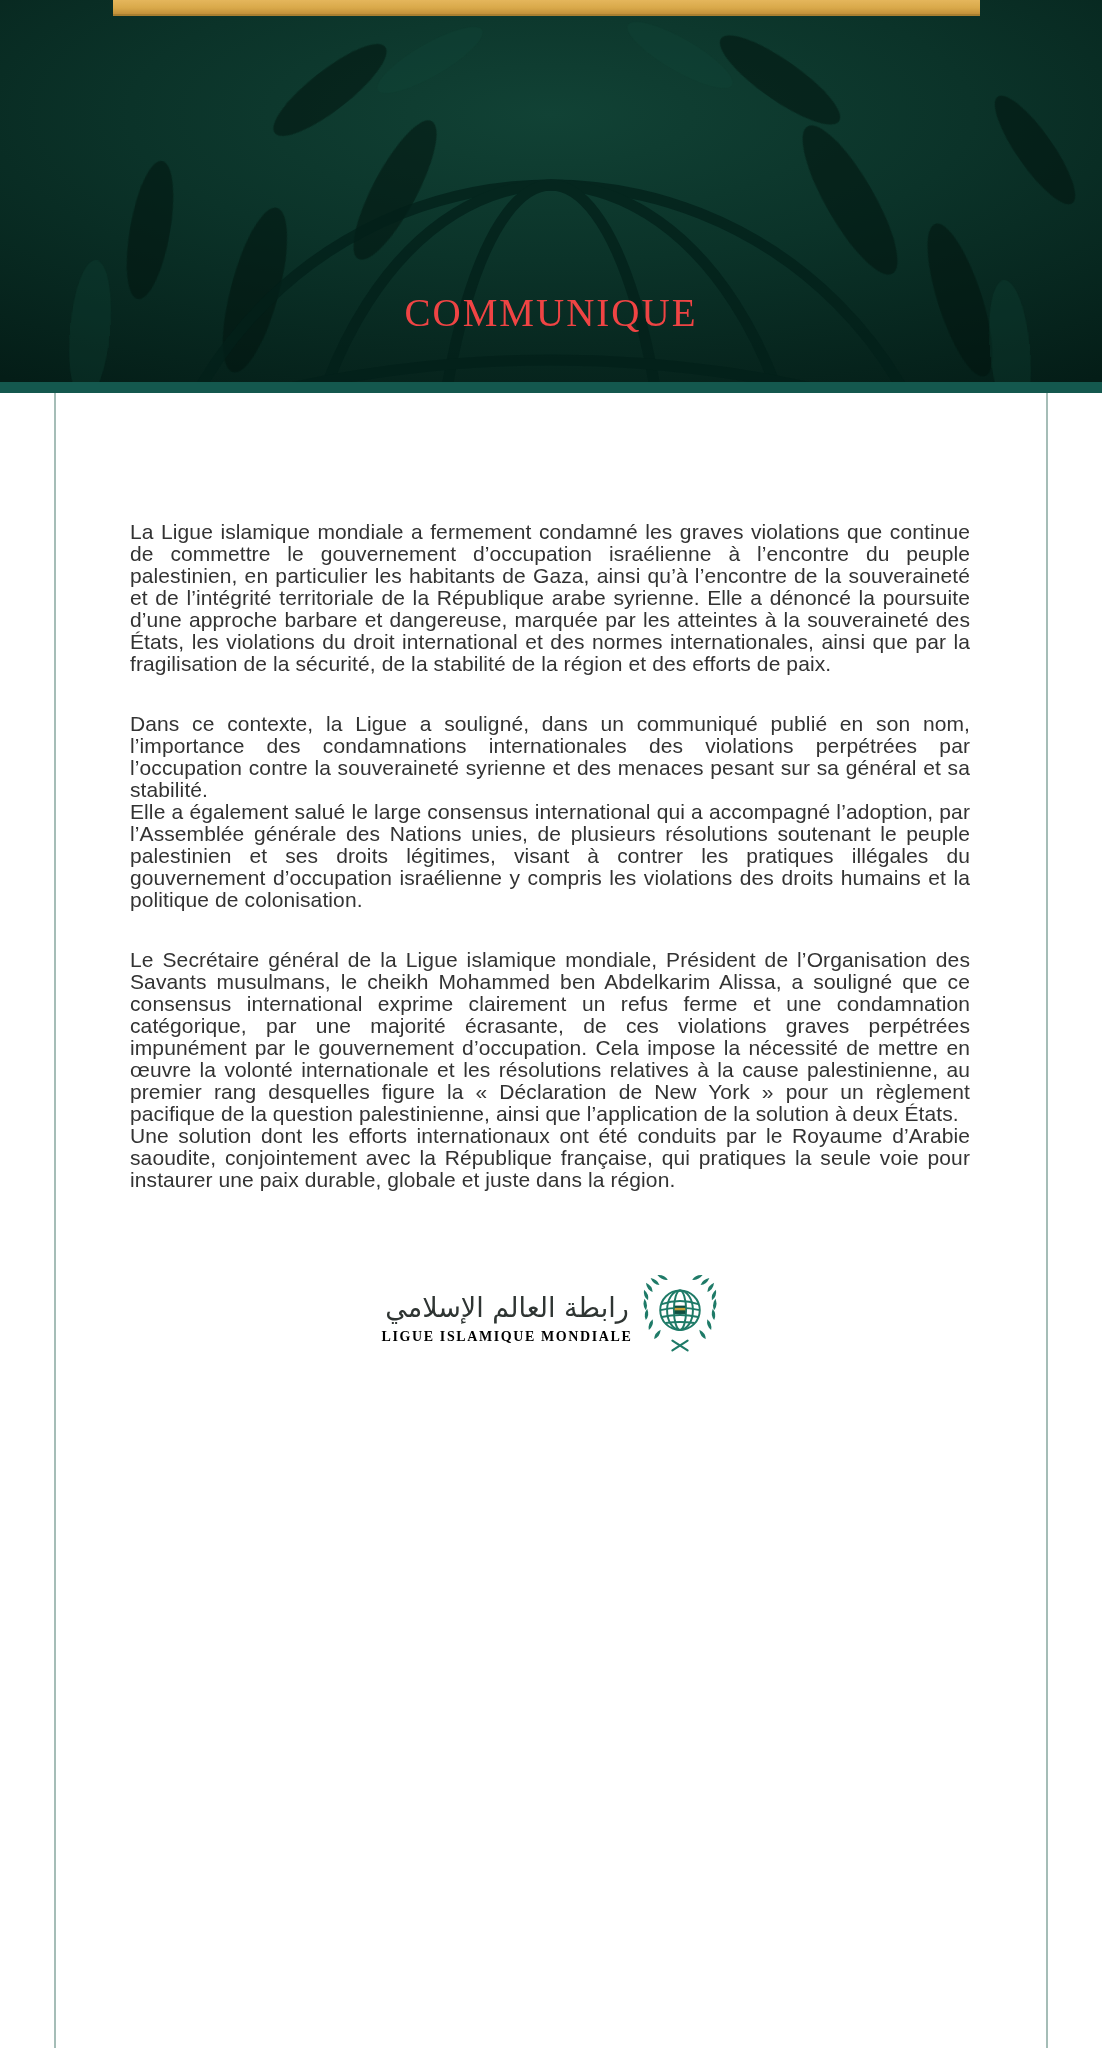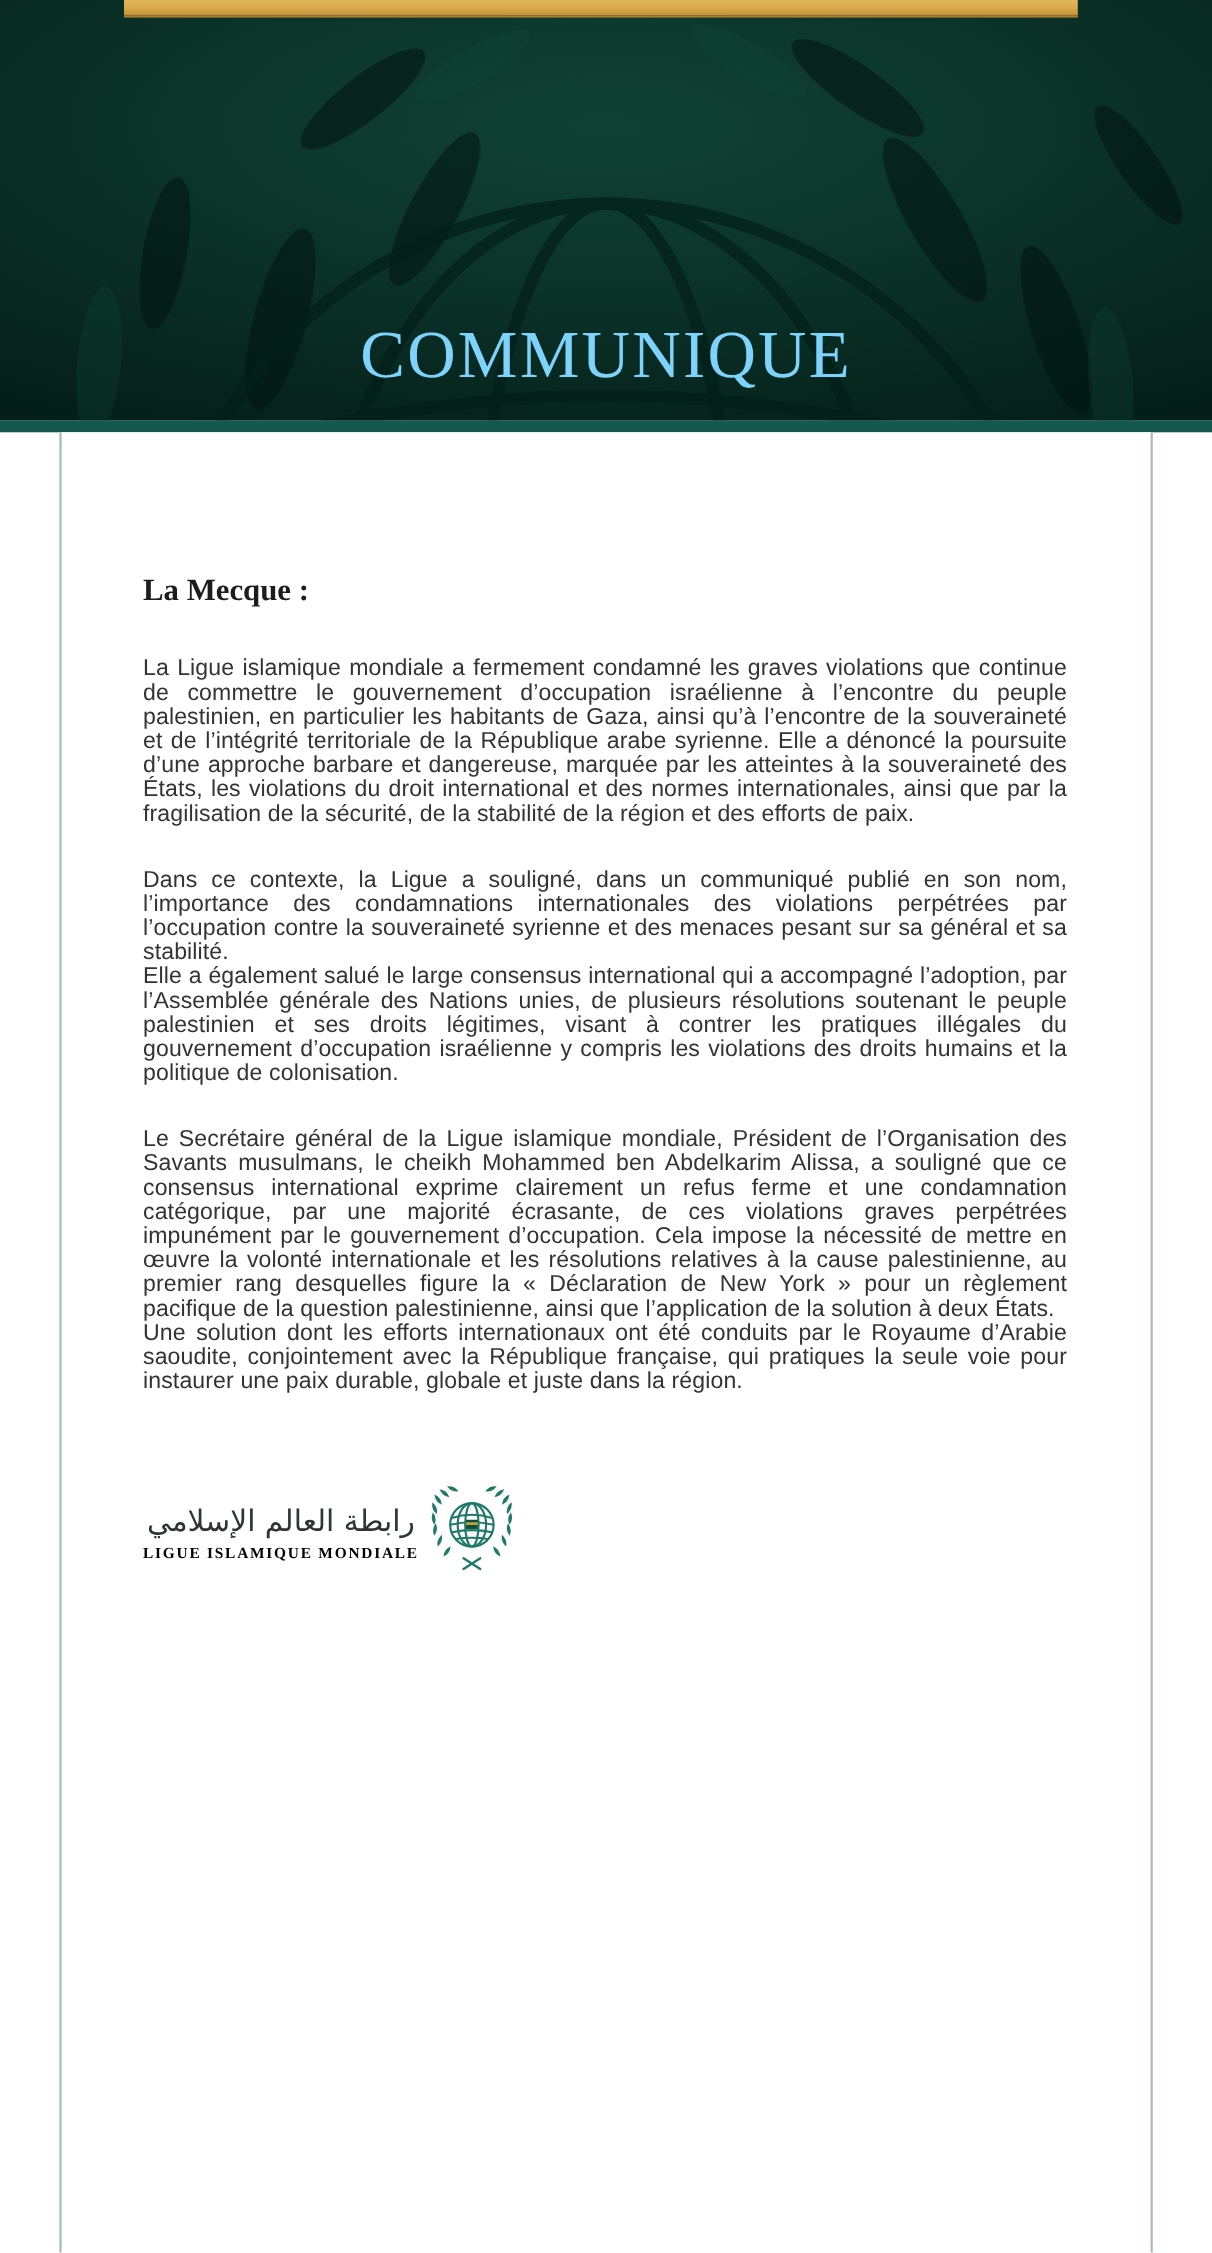--- a/index.html
+++ b/index.html
@@ -26,24 +26,24 @@
     border-bottom:2px solid #a8older;
     border-bottom:2px solid #a87f30;
   }
   .banner-title{
     position:absolute;left:0;top:293px;
     width:100%;
     margin:0;
     text-align:center;
     font-family:"Liberation Serif","DejaVu Serif",serif;
     font-weight:400;
-    font-size:61px;
+    font-size:39px;
     line-height:1;
     letter-spacing:2px;
-    color:#7dd3fc;
+    color:#ef4444;
   }
   .teal-strip{
     width:100%;height:11px;
     background:#14584e;
   }
   
   .card{
     position:relative;
     margin:0 54px;
     width:994px;
@@ -68,20 +68,21 @@
     color:#333333;
     text-align:justify;
     letter-spacing:.1px;
   }
   .para.spaced{margin-top:38px;}
   
   .logo-row{
     margin-top:84px;
     display:flex;
     align-items:center;
+    justify-content:center;
     gap:10px;
   }
   .logo-text{text-align:center;}
   .arabic-wordmark{
     font-family:"DejaVu Sans",sans-serif;
     font-size:27px;
     line-height:1.4;
     color:#2f3533;
   }
   .french-wordmark{
@@ -134,21 +135,20 @@
         <path d="M 170,420 Q 551,300 932,420"></path>
         <path d="M 148,555 Q 551,440 954,555"></path>
       </g>
     </svg>
     <div class="gold-bar"></div>
     <h1 class="banner-title">COMMUNIQUE</h1>
   </header>
   <div class="teal-strip"></div>
 
   <main class="card">
-    <h2 class="dateline">La Mecque :</h2>
 
     <p class="para">La Ligue islamique mondiale a fermement condamné les graves violations que continue de commettre le gouvernement d’occupation israélienne à l’encontre du peuple palestinien, en particulier les habitants de Gaza, ainsi qu’à l’encontre de la souveraineté et de l’intégrité territoriale de la République arabe syrienne. Elle a dénoncé la poursuite d’une approche barbare et dangereuse, marquée par les atteintes à la souveraineté des États, les violations du droit international et des normes internationales, ainsi que par la fragilisation de la sécurité, de la stabilité de la région et des efforts de paix.</p>
     <p class="para spaced">Dans ce contexte, la Ligue a souligné, dans un communiqué publié en son nom, l’importance des condamnations internationales des violations perpétrées par l’occupation contre la souveraineté syrienne et des menaces pesant sur sa général et sa stabilité.</p>
     <p class="para">Elle a également salué le large consensus international qui a accompagné l’adoption, par l’Assemblée générale des Nations unies, de plusieurs résolutions soutenant le peuple palestinien et ses droits légitimes, visant à contrer les pratiques illégales du gouvernement d’occupation israélienne y compris les violations des droits humains et la politique de colonisation.</p>
     <p class="para spaced">Le Secrétaire général de la Ligue islamique mondiale, Président de l’Organisation des Savants musulmans, le cheikh Mohammed ben Abdelkarim Alissa, a souligné que ce consensus international exprime clairement un refus ferme et une condamnation catégorique, par une majorité écrasante, de ces violations graves perpétrées impunément par le gouvernement d’occupation. Cela impose la nécessité de mettre en œuvre la volonté internationale et les résolutions relatives à la cause palestinienne, au premier rang desquelles figure la « Déclaration de New York » pour un règlement pacifique de la question palestinienne, ainsi que l’application de la solution à deux États.</p>
     <p class="para">Une solution dont les efforts internationaux ont été conduits par le Royaume d’Arabie saoudite, conjointement avec la République française, qui pratiques la seule voie pour instaurer une paix durable, globale et juste dans la région.</p>
 
     <div class="logo-row">
       <div class="logo-text">
         <div class="arabic-wordmark" dir="rtl">رابطة العالم الإسلامي</div>

